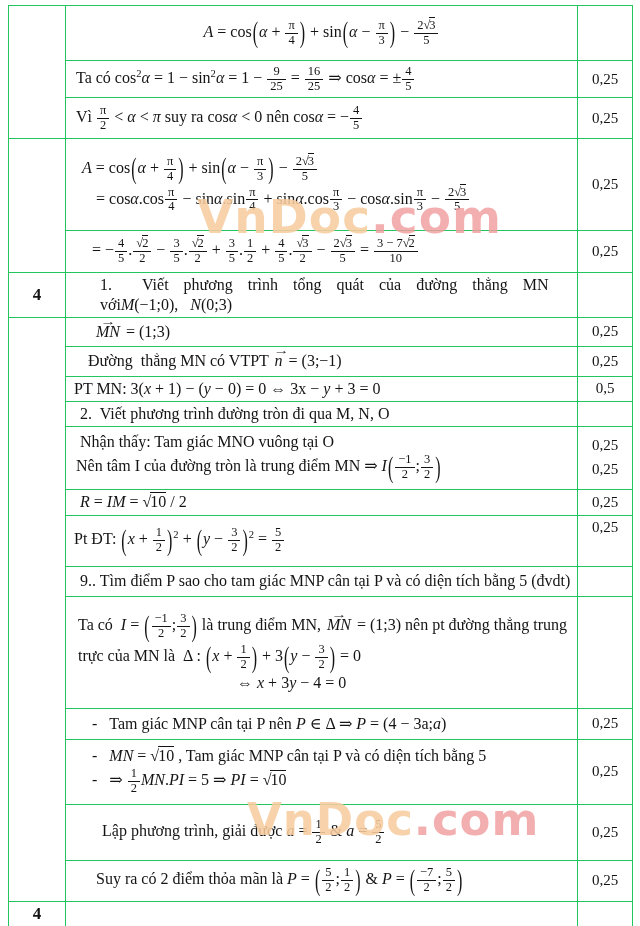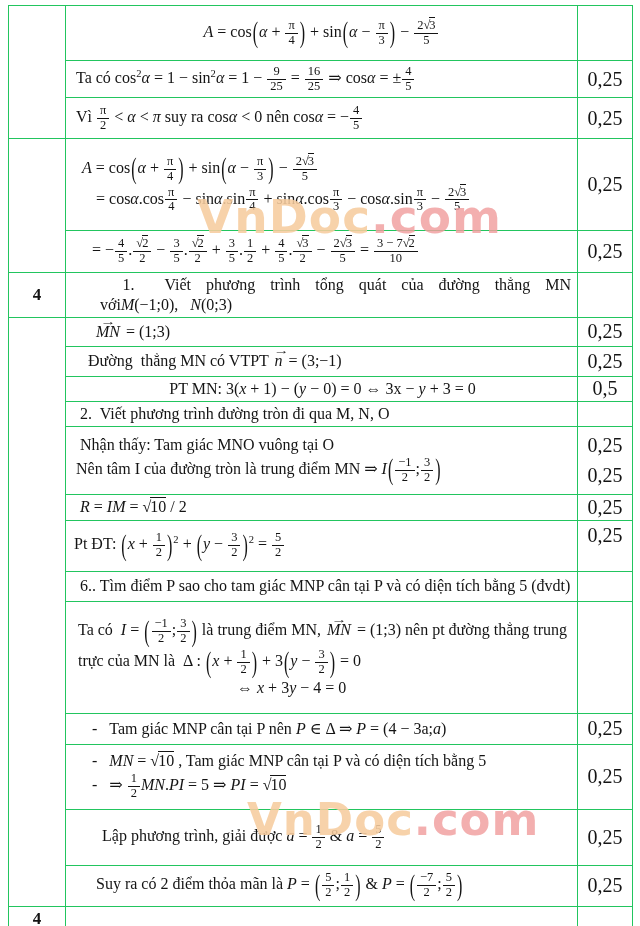--- a/index.html
+++ b/index.html
@@ -10,21 +10,21 @@
   }
   .sheet{position:absolute;inset:0;}
   table.answer{
     position:absolute;left:8px;top:5px;width:624px;
     border-collapse:collapse;table-layout:fixed;
   }
   td{border:1px solid #22c55e;padding:0;vertical-align:middle;}
   td.q-cell{text-align:center;font-weight:bold;font-size:17px;}
   td.c-cell{padding:2px 6px;font-size:16px;line-height:1.12;}
   td.c-cell.center{text-align:center;}
-  td.s-cell{text-align:center;font-size:20px;}
+  td.s-cell{text-align:center;font-size:15px;}
   td.s-cell.s-top{vertical-align:top;padding-top:3px;}
   td.s-cell.s-multi{vertical-align:middle;}
   td.s-cell.s-multi div{margin:7px 0;}
   .line{padding:1px 0;}
   
   .frac{display:inline-block;vertical-align:middle;text-align:center;
         font-size:0.78em;line-height:1.12;margin:0 1px;}
   .frac .fn{display:block;border-bottom:1px solid #141414;padding:0 3px;}
   .frac .fd{display:block;padding:0 3px;}
   .sqrt{white-space:nowrap;}
@@ -91,21 +91,21 @@
           <td class="c-cell">
             <div class="line" style="padding-left: 20px;">= −<span class="frac"><span class="fn">4</span><span class="fd">5</span></span>.<span class="frac"><span class="fn"><span class="sqrt"><span class="sg">√</span><span class="rd">2</span></span></span><span class="fd">2</span></span> − <span class="frac"><span class="fn">3</span><span class="fd">5</span></span>.<span class="frac"><span class="fn"><span class="sqrt"><span class="sg">√</span><span class="rd">2</span></span></span><span class="fd">2</span></span> + <span class="frac"><span class="fn">3</span><span class="fd">5</span></span>.<span class="frac"><span class="fn">1</span><span class="fd">2</span></span> + <span class="frac"><span class="fn">4</span><span class="fd">5</span></span>.<span class="frac"><span class="fn"><span class="sqrt"><span class="sg">√</span><span class="rd">3</span></span></span><span class="fd">2</span></span> − <span class="frac"><span class="fn">2<span class="sqrt"><span class="sg">√</span><span class="rd">3</span></span></span><span class="fd">5</span></span> = <span class="frac"><span class="fn">3 − 7<span class="sqrt"><span class="sg">√</span><span class="rd">2</span></span></span><span class="fd">10</span></span></div>
           </td>
           <td class="s-cell">
             <div>0,25</div>
           </td>
         </tr>
         <tr style="height: 42px;">
           <td rowspan="1" class="q-cell">4</td>
           <td class="c-cell">
-            <div class="line" style="padding-left: 28px; word-spacing: 11px; text-align: right;">1.&nbsp;&nbsp;Viết phương trình tổng quát của đường thẳng MN</div>
+            <div class="line" style="padding-left: 28px; word-spacing: 11px;">1.&nbsp;&nbsp;Viết phương trình tổng quát của đường thẳng MN</div>
             <div class="line" style="padding-left: 28px;">với<span class="it">M</span>(−1;0),&nbsp;&nbsp;&nbsp;<span class="it">N</span>(0;3)</div>
           </td>
           <td class="s-cell"></td>
         </tr>
         <tr style="height: 29px;">
           <td rowspan="13" class="q-cell"></td>
           <td class="c-cell">
             <div class="line" style="padding-left: 22px;"><span class="vec">MN</span> = (1;3)</div>
           </td>
           <td class="s-cell">
@@ -115,21 +115,21 @@
         <tr style="height: 30px;">
           <td class="c-cell">
             <div class="line" style="padding-left: 16px;">Đường&nbsp; thẳng MN có VTPT <span class="vec">n</span> = (3;−1)</div>
           </td>
           <td class="s-cell">
             <div>0,25</div>
           </td>
         </tr>
         <tr style="height: 21px;">
           <td class="c-cell">
-            <div class="line" style="padding-left: 2px; text-align: center;">PT MN: 3(<span class="it">x</span> + 1) − (<span class="it">y</span> − 0) = 0 ⇔ 3x − <span class="it">y</span> + 3 = 0</div>
+            <div class="line" style="padding-left: 2px;">PT MN: 3(<span class="it">x</span> + 1) − (<span class="it">y</span> − 0) = 0 ⇔ 3x − <span class="it">y</span> + 3 = 0</div>
           </td>
           <td class="s-cell">
             <div>0,5</div>
           </td>
         </tr>
         <tr style="height: 20px;">
           <td class="c-cell">
             <div class="line" style="padding-left: 8px;">2.&nbsp; Viết phương trình đường tròn đi qua M, N, O</div>
           </td>
           <td class="s-cell"></td>
@@ -155,21 +155,21 @@
         <tr style="height: 51px;">
           <td class="c-cell">
             <div class="line" style="padding-left: 2px;">Pt ĐT: <span class="bigp">(</span><span class="it">x</span> + <span class="frac"><span class="fn">1</span><span class="fd">2</span></span><span class="bigp">)</span><sup class="sup">2</sup> + <span class="bigp">(</span><span class="it">y</span> − <span class="frac"><span class="fn">3</span><span class="fd">2</span></span><span class="bigp">)</span><sup class="sup">2</sup> = <span class="frac"><span class="fn">5</span><span class="fd">2</span></span></div>
           </td>
           <td class="s-cell s-top">
             <div>0,25</div>
           </td>
         </tr>
         <tr style="height: 30px;">
           <td class="c-cell">
-            <div class="line" style="padding-left: 8px;">6.. Tìm điểm P sao cho tam giác MNP cân tại P và có diện tích bằng 5 (đvdt)</div>
+            <div class="line" style="padding-left: 8px;">9.. Tìm điểm P sao cho tam giác MNP cân tại P và có diện tích bằng 5 (đvdt)</div>
           </td>
           <td class="s-cell"></td>
         </tr>
         <tr style="height: 112px;">
           <td class="c-cell">
             <div class="line" style="padding-left: 6px;">Ta có&nbsp; <span class="it">I</span> = <span class="bigp">(</span><span class="frac"><span class="fn">−1</span><span class="fd">2</span></span>;<span class="frac"><span class="fn">3</span><span class="fd">2</span></span><span class="bigp">)</span> là trung điểm MN, <span class="vec">MN</span> = (1;3) nên pt đường thẳng trung</div>
             <div class="line" style="padding-left: 6px;">trực của MN là&nbsp; Δ : <span class="bigp">(</span><span class="it">x</span> + <span class="frac"><span class="fn">1</span><span class="fd">2</span></span><span class="bigp">)</span> + 3<span class="bigp">(</span><span class="it">y</span> − <span class="frac"><span class="fn">3</span><span class="fd">2</span></span><span class="bigp">)</span> = 0</div>
             <div class="line" style="padding-left: 165px;">⇔ <span class="it">x</span> + 3<span class="it">y</span> − 4 = 0</div>
           </td>
           <td class="s-cell"></td>

